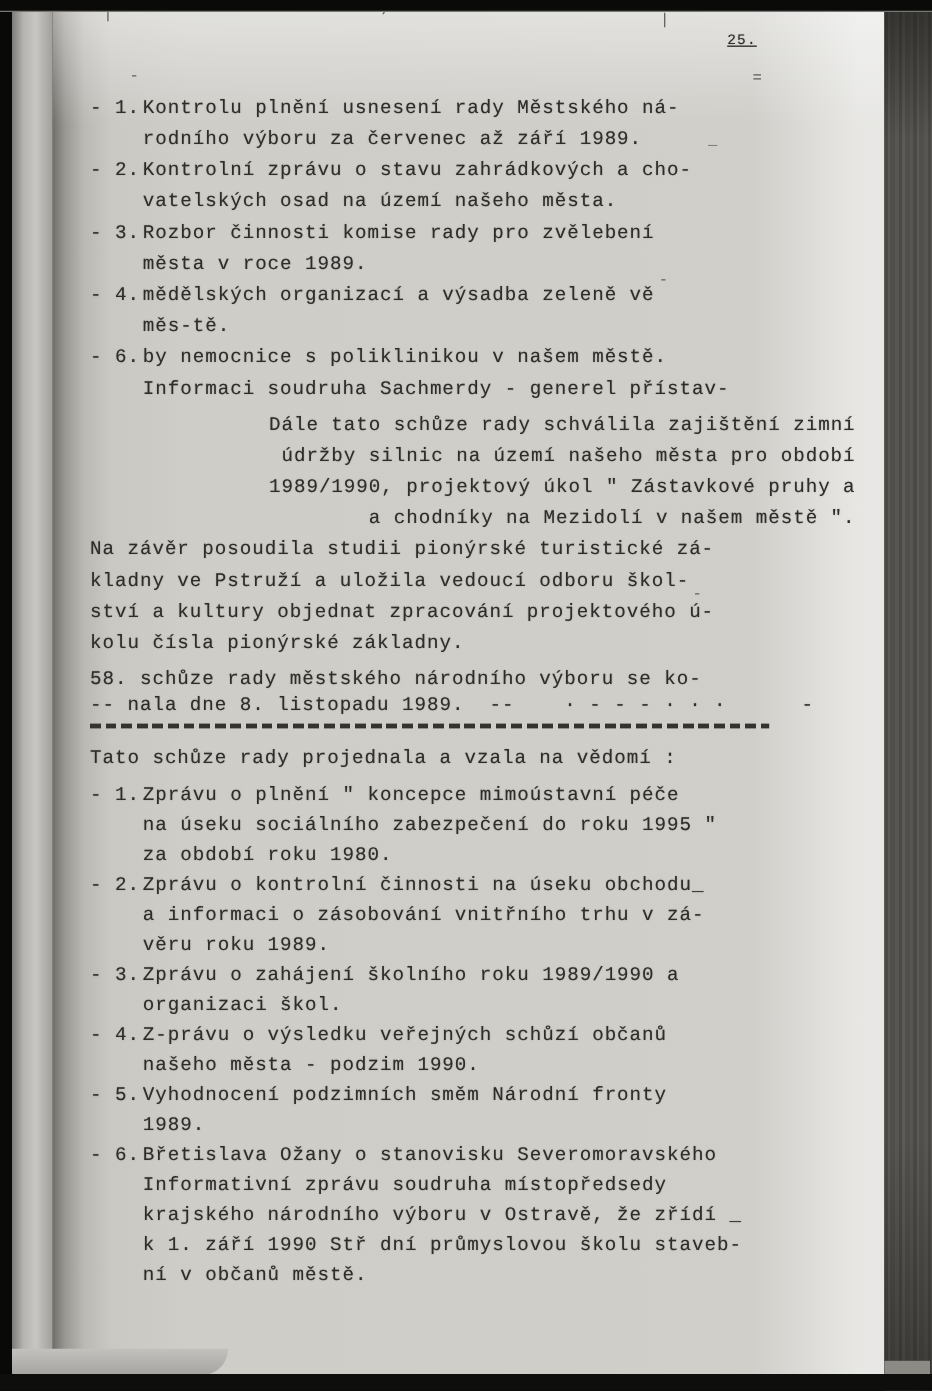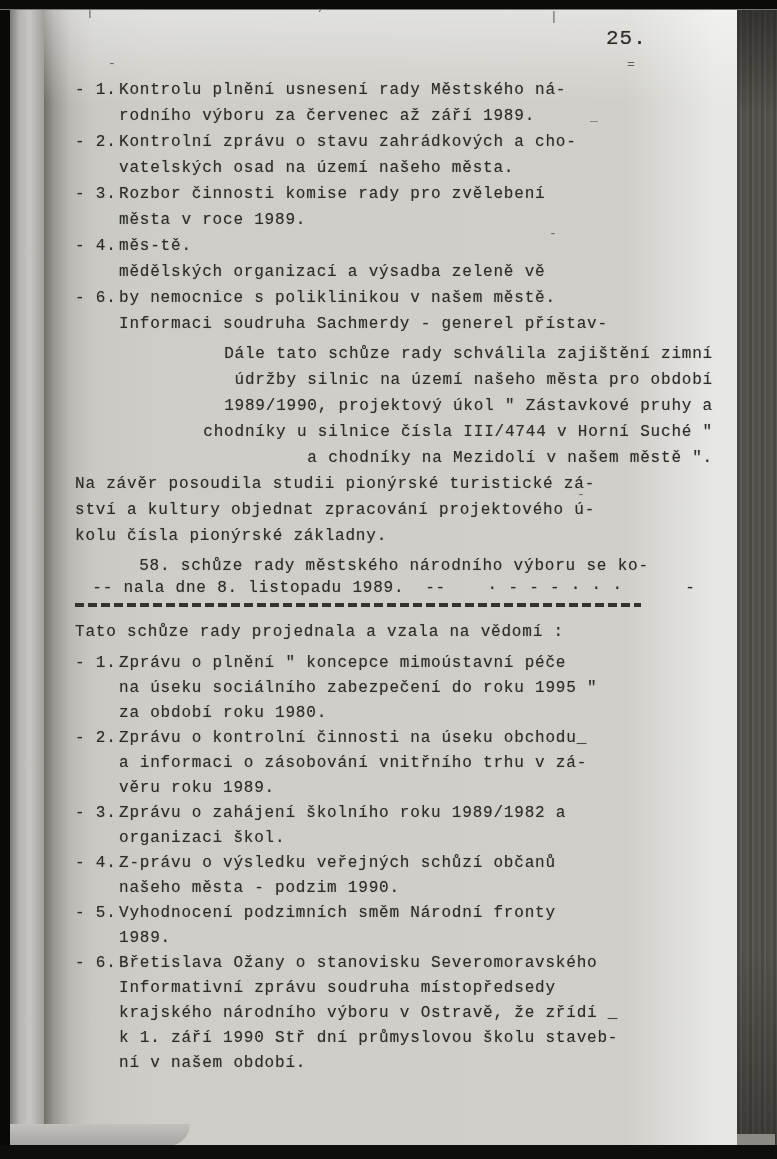--- a/index.html
+++ b/index.html
@@ -36,31 +36,31 @@
   .paper{position:absolute; left:44px; top:9px; width:693px; height:1136px;
     background:
       linear-gradient(90deg, rgba(255,255,255,0) 84%, rgba(255,255,255,.5) 97%),
       linear-gradient(180deg, rgba(255,255,255,.4) 0px, rgba(255,255,255,0) 95px),
       linear-gradient(90deg,#716f6a 0px,#999792 10px,#bbb9b4 26px,#c9c8c3 48px,#cecdc8 110px,#d0cfca 100%);
     z-index:2;}
 
   .ink{color:var(--ink,#2e2d2a); text-shadow:0 0 1px rgba(46,45,42,.45);}
 
   .page-number{position:absolute; left:562px; top:18px;
-    font-size:21px; letter-spacing:1px; white-space:pre;}
+    font-size:12px; letter-spacing:1px; white-space:pre;text-decoration:underline;}
 
   .content{padding:68px 24px 0 31px; font-size:16px; letter-spacing:.8px;}
   .ln{white-space:pre; line-height:26px; height:26px; overflow:visible;}
   .item{display:flex;}
   .marker{flex:0 0 44px; white-space:pre; line-height:26px;}
   .ilines{flex:1;}
 
   .para{margin-top:4px;text-align:right;}
   .heading{margin-top:6px;}
-  .heading .ln{line-height:22px; height:22px;text-align:center;}
+  .heading .ln{line-height:22px; height:22px;}
   .dashed-divider{margin-top:4px; width:566px; height:4px;
     background:repeating-linear-gradient(90deg,#34332f 0 9px,rgba(0,0,0,0) 9px 13px);}
   .intro{margin-top:12px;}
   .list2{margin-top:6px;}
   .list2 .ln,.list2 .marker{line-height:25px; height:25px;}
 
   .stray{position:absolute; font-size:13px; color:#5e5d59; white-space:pre; z-index:4;}
 </style>
 </head>
 <body>
@@ -93,43 +93,43 @@
         <div class="item">
           <span class="marker">- 3.</span>
           <div class="ilines">
             <div class="ln">Rozbor činnosti komise rady pro zvělebení</div>
             <div class="ln">města v roce 1989.</div>
           </div>
         </div>
         <div class="item">
           <span class="marker">- 4.</span>
           <div class="ilines">
+            <div class="ln">mědělských organizací a výsadba zeleně vě</div>
             <div class="ln">měs-tě.</div>
-            <div class="ln">mědělských organizací a výsadba zeleně vě</div>
           </div>
         </div>
         <div class="item">
           <span class="marker">- 6.</span>
           <div class="ilines">
             <div class="ln">by nemocnice s poliklinikou v našem městě.</div>
             <div class="ln">Informaci soudruha Sachmerdy - generel přístav-</div>
           </div>
         </div>
       </div>
 
       <div class="para">
         <div class="ln">Dále tato schůze rady schválila zajištění zimní</div>
         <div class="ln">údržby silnic na území našeho města pro období</div>
         <div class="ln">1989/1990, projektový úkol " Zástavkové pruhy a</div>
-        <div class="ln">chodníky u silnice čísla III/4744 v Horní Suché "</div>
         <div class="ln">a chodníky na Mezidolí v našem městě ".</div>
       </div>
 
       <div>
         <div class="ln">Na závěr posoudila studii pionýrské turistické zá-</div>
+        <div class="ln">kladny ve Pstruží a uložila vedoucí odboru škol-</div>
         <div class="ln">ství a kultury objednat zpracování projektového ú-</div>
         <div class="ln">kolu čísla pionýrské základny.</div>
       </div>
 
       <div class="heading">
         <div class="ln">58. schůze rady městského národního výboru se ko-</div>
         <div class="ln">-- nala dne 8. listopadu 1989.  --    · - - - · · ·      -</div>
       </div>
       <div class="dashed-divider"></div>
 
@@ -150,21 +150,21 @@
           <span class="marker">- 2.</span>
           <div class="ilines">
             <div class="ln">Zprávu o kontrolní činnosti na úseku obchodu_</div>
             <div class="ln">a informaci o zásobování vnitřního trhu v zá-</div>
             <div class="ln">věru roku 1989.</div>
           </div>
         </div>
         <div class="item">
           <span class="marker">- 3.</span>
           <div class="ilines">
-            <div class="ln">Zprávu o zahájení školního roku 1989/1982 a</div>
+            <div class="ln">Zprávu o zahájení školního roku 1989/1990 a</div>
             <div class="ln">organizaci škol.</div>
           </div>
         </div>
         <div class="item">
           <span class="marker">- 4.</span>
           <div class="ilines">
             <div class="ln">Z-právu o výsledku veřejných schůzí občanů</div>
             <div class="ln">našeho města - podzim 1990.</div>
           </div>
         </div>
@@ -175,21 +175,21 @@
             <div class="ln">1989.</div>
           </div>
         </div>
         <div class="item">
           <span class="marker">- 6.</span>
           <div class="ilines">
             <div class="ln">Břetislava Ožany o stanovisku Severomoravského</div>
             <div class="ln">Informativní zprávu soudruha místopředsedy</div>
             <div class="ln">krajského národního výboru v Ostravě, že zřídí _</div>
             <div class="ln">k 1. září 1990 Stř dní průmyslovou školu staveb-</div>
-            <div class="ln">ní v našem období.</div>
+            <div class="ln">ní v občanů městě.</div>
           </div>
         </div>
       </div>
 
     </div>
   </div>
 
   <span class="stray" style="left:86px;top:4px">|</span>
   <span class="stray" style="left:318px;top:1px">/</span>
   <span class="stray" style="left:550px;top:9px">|</span>

